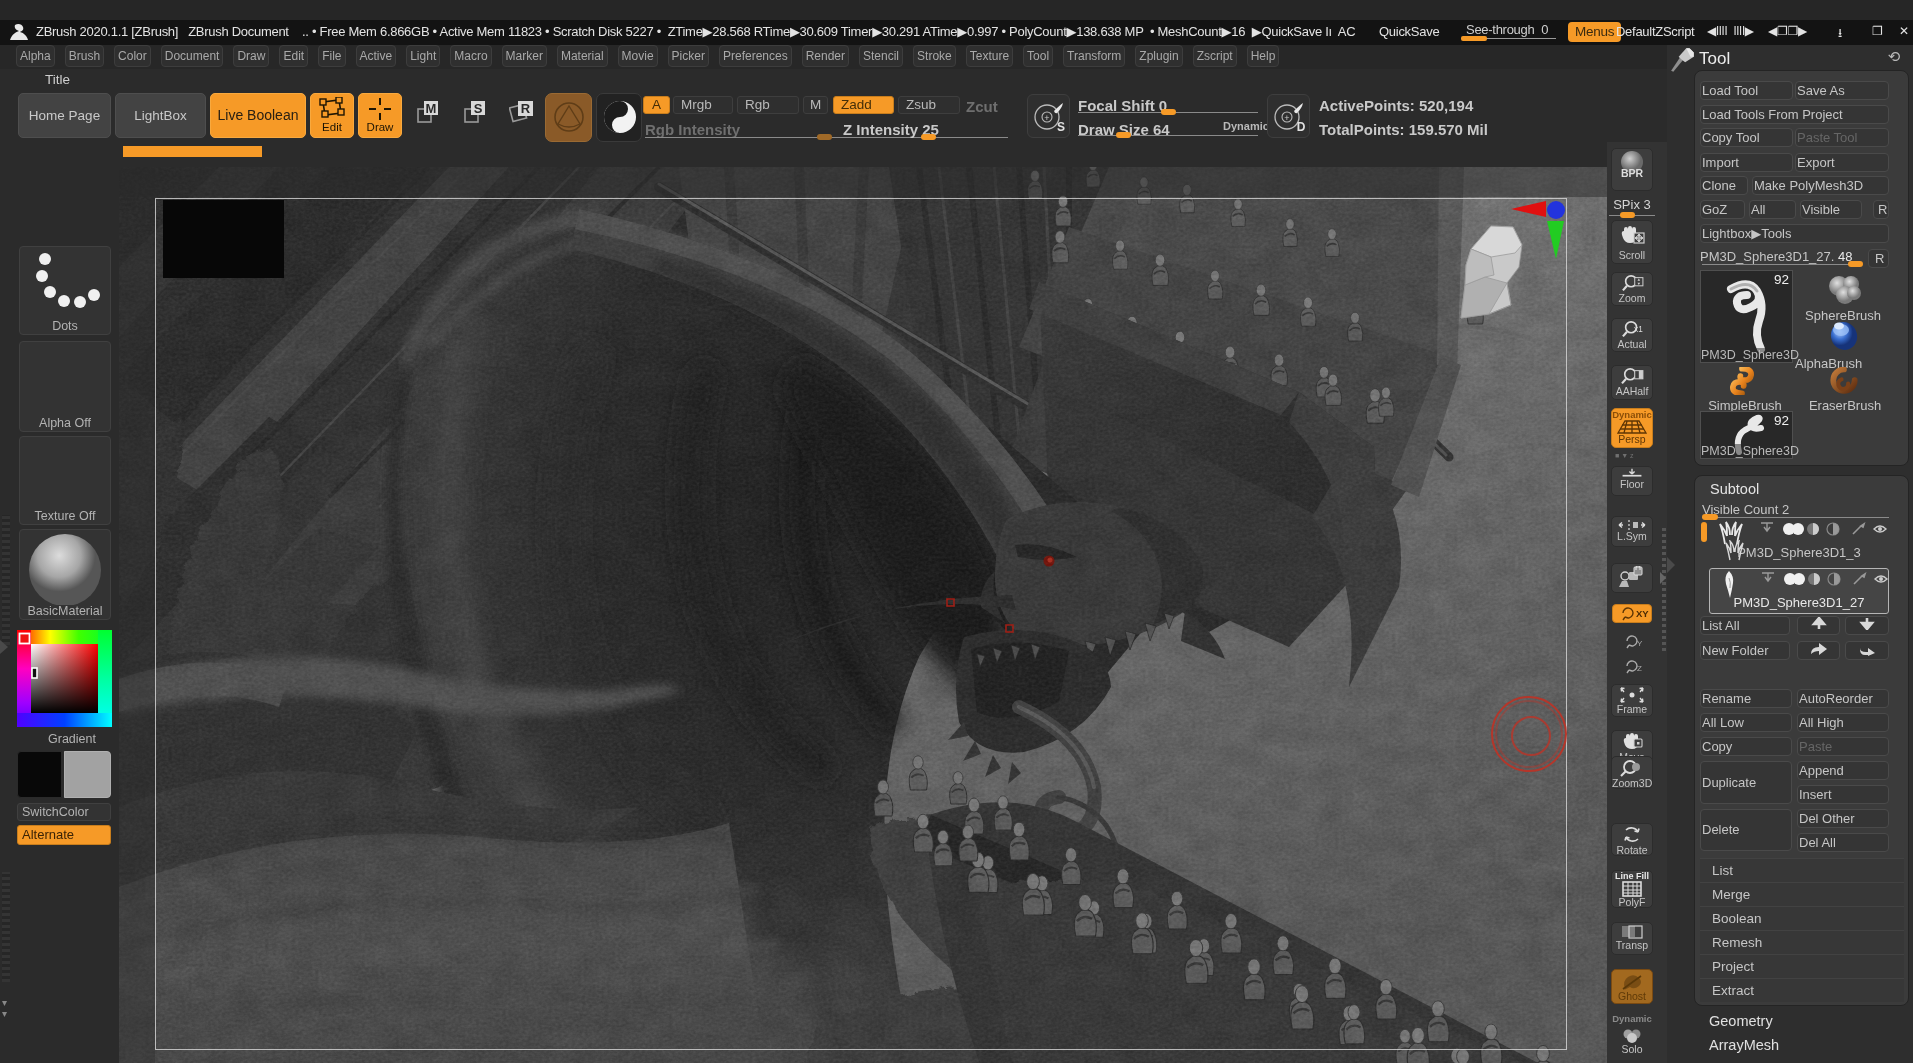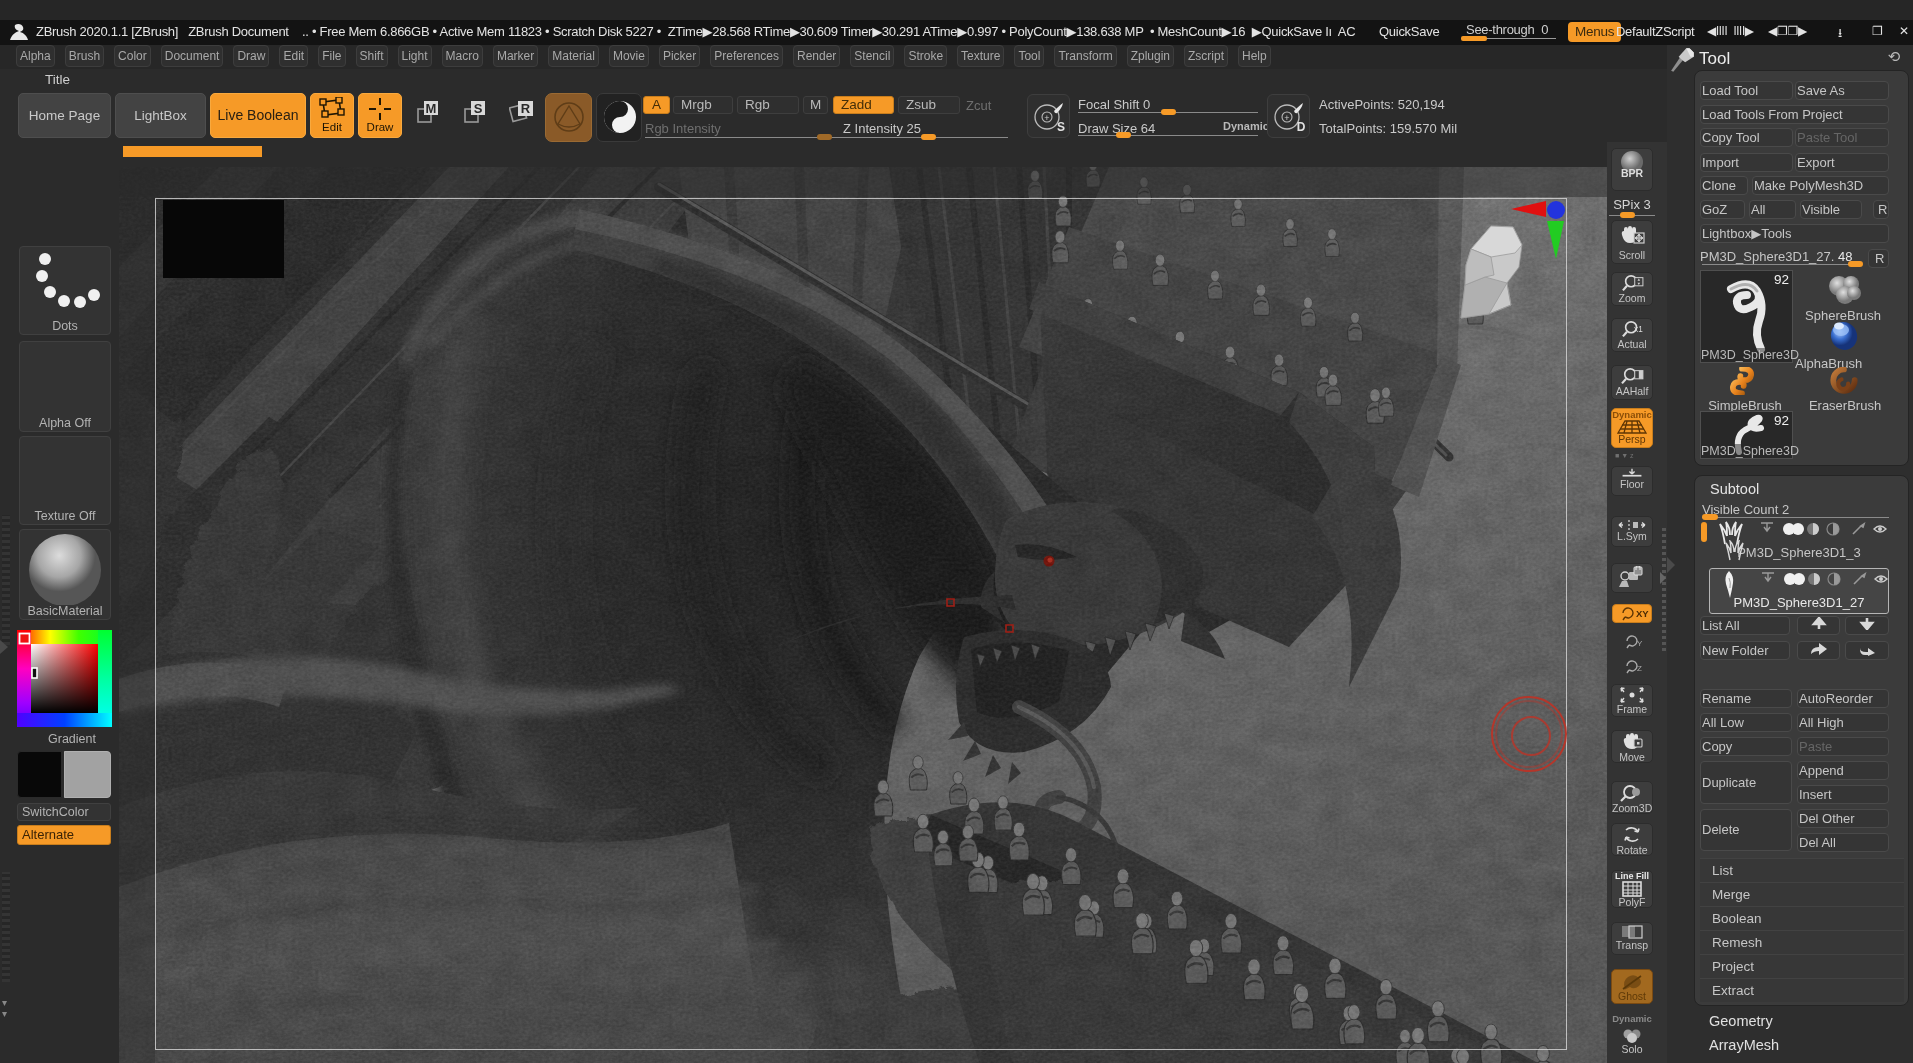--- a/index.html
+++ b/index.html
@@ -24,21 +24,21 @@
   #toolbar { position:absolute; left:0; top:72px; width:1913px; height:75px; background:#2b2b2b; }
   .tbtn { position:absolute; border-radius:5px; font-size:13.5px; color:#c9c9c9; text-align:center; }
   .graybtn { background:#434343; border:1px solid #4e4e4e; }
   .orangebtn { background:#f69a27; border:1px solid #f8a93e; color:#292013; }
   .chip { position:absolute; font-size:13.5px; text-align:center; border-radius:3px; }
   .chip.dark { background:#2f2f2f; border:1px solid #3e3e3e; color:#b9b9b9; }
   .chip.orange { background:#f69a27; border:1px solid #c87d1c; color:#442e08; }
   .sliderline { position:absolute; height:1px; background:#8a8a8a; }
   .handle { position:absolute; width:15px; height:6px; border-radius:3px; background:#f69a27; }
   .handle.dull { background:#a06a28; }
-  .tlabel { position:absolute; font-size:13px; color:#c9c9c9; white-space:nowrap; }
+  .tlabel { position:absolute; font-size:15px; color:#c9c9c9; white-space:nowrap;font-weight:bold; }
   .tlabel.dim { color:#6f6f6f; }
   .iconlab { position:absolute; font-size:11.5px; color:#cfcfcf; text-align:center; }
 
   
   #lefttray { position:absolute; left:0; top:122px; width:119px; height:941px; background:#2b2b2b; }
   .lthumb { position:absolute; left:19px; width:92px; background:#333333; border:1px solid #404040; border-radius:4px; }
   .ltlabel { position:absolute; left:19px; width:92px; text-align:center; font-size:12.5px; color:#b3b3b3; }
 
   
   #rightstrip { position:absolute; left:1607px; top:122px; width:60px; height:941px; background:#333333; }
@@ -79,21 +79,21 @@
 
   <div id="menubar">
     <div style="position:absolute;left:16px;top:0px;display:flex;gap:10px">
       <span class="mb">Alpha</span>
         <span class="mb">Brush</span>
         <span class="mb">Color</span>
         <span class="mb">Document</span>
         <span class="mb">Draw</span>
         <span class="mb">Edit</span>
         <span class="mb">File</span>
-        <span class="mb">Shift</span>
+        <span class="mb">Active</span>
         <span class="mb">Light</span>
         <span class="mb">Macro</span>
         <span class="mb">Marker</span>
         <span class="mb">Material</span>
         <span class="mb">Movie</span>
         <span class="mb">Picker</span>
         <span class="mb">Preferences</span>
         <span class="mb">Render</span>
         <span class="mb">Stencil</span>
         <span class="mb">Stroke</span>
@@ -798,21 +798,21 @@
       <div style="margin-top:-2px">Frame</div>
     </div>
     <div class="sbtn" style="top:588px;height:33px;padding-top:2px">
       <svg width="24" height="18" viewBox="0 0 24 18">
           <path d="M4 9 Q3 5 6 5 L6 3 Q6 1 8 1 Q10 1 10 3 L10 2 Q10 0 12 0 Q14 0 14 2 L14 3 Q14 1 16 1 Q18 1 18 3 L18 10 Q18 16 12 16 Q7 16 5 12 Z" fill="#e0e0e0"></path>
           <rect x="14" y="6" width="8" height="8" rx="1" fill="#3d3d3d" stroke="#cfcfcf" stroke-width="1.1"></rect>
           <rect x="17" y="9" width="2.5" height="2.5" fill="#cfcfcf"></rect>
         </svg>
       <div style="margin-top:-2px">Move</div>
     </div>
-    <div class="sbtn" style="top:639px;height:33px;padding-top:2px">
+    <div class="sbtn" style="top:614px;height:33px;padding-top:2px">
       <svg width="26" height="18" viewBox="0 0 26 18">
           <circle cx="11" cy="8" r="6" fill="none" stroke="#dcdcdc" stroke-width="1.8"></circle>
           <line x1="6.5" y1="12.5" x2="2" y2="17" stroke="#dcdcdc" stroke-width="2.2"></line>
           <circle cx="17" cy="8" r="4" fill="#9a9a9a"></circle>
         </svg>
       <div style="margin-top:-2px">Zoom3D</div>
     </div>
     <div class="sbtn" style="top:681px;height:33px;padding-top:2px">
       <svg width="26" height="18" viewBox="0 0 26 18">
           <path d="M7 4 a7 6 0 0 1 12 2 M19 6 l1 -3.5 M19 6 l-3.5 -1 M19 13 a7 6 0 0 1 -12 -2 M7 11 l-1 3.5 M7 11 l3.5 1" stroke="#dcdcdc" stroke-width="1.6" fill="none"></path>

